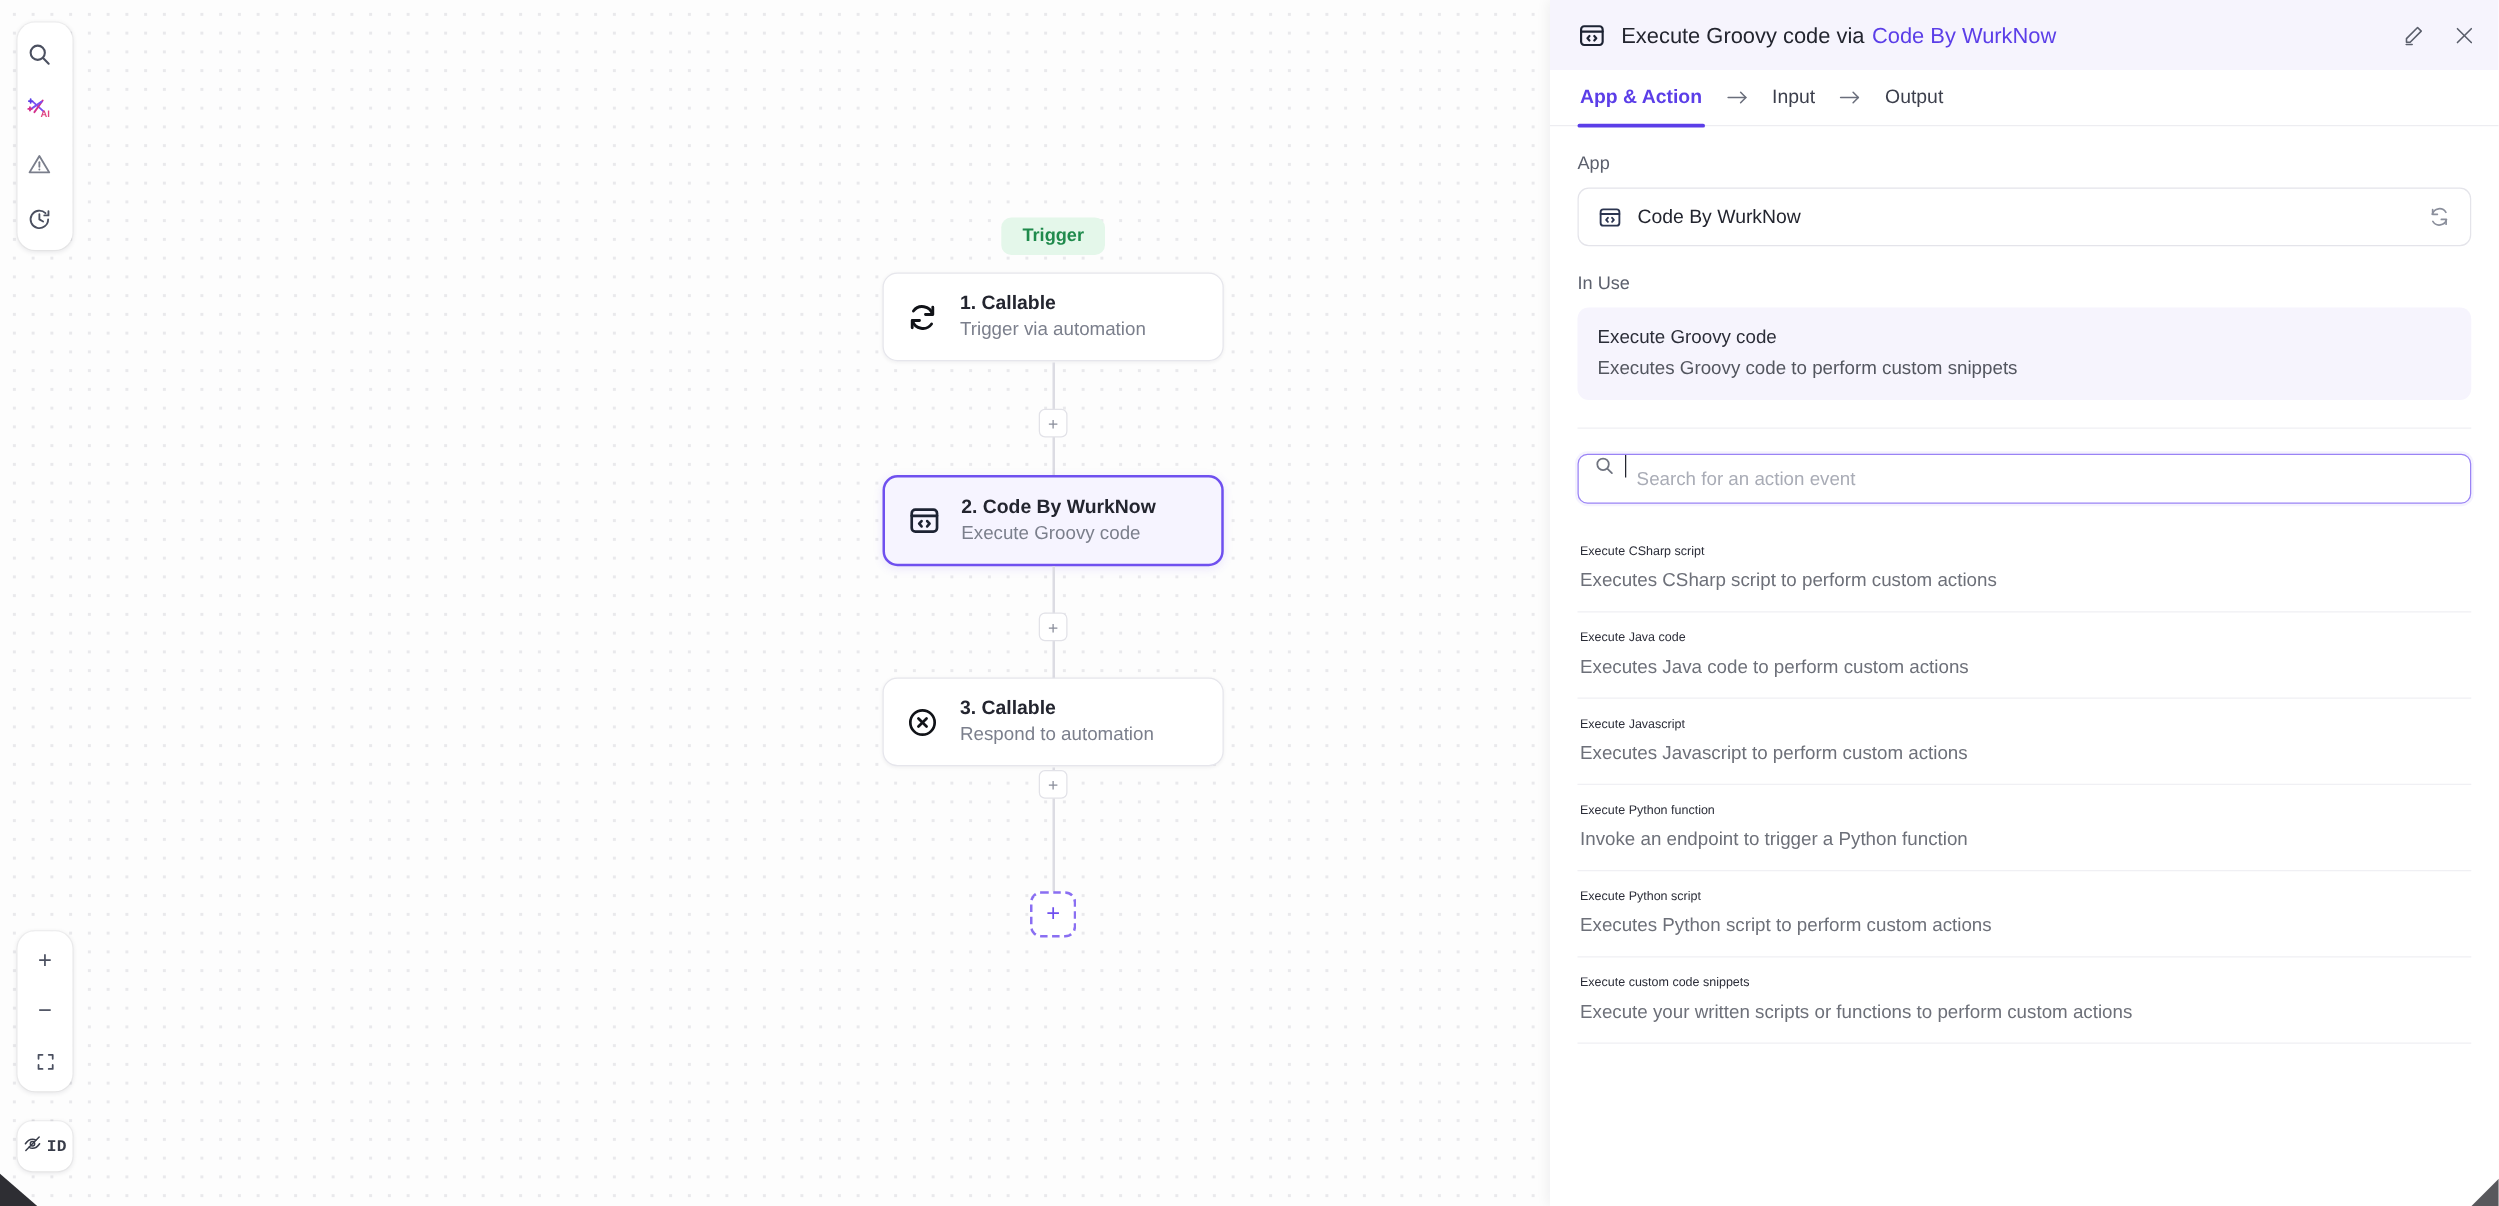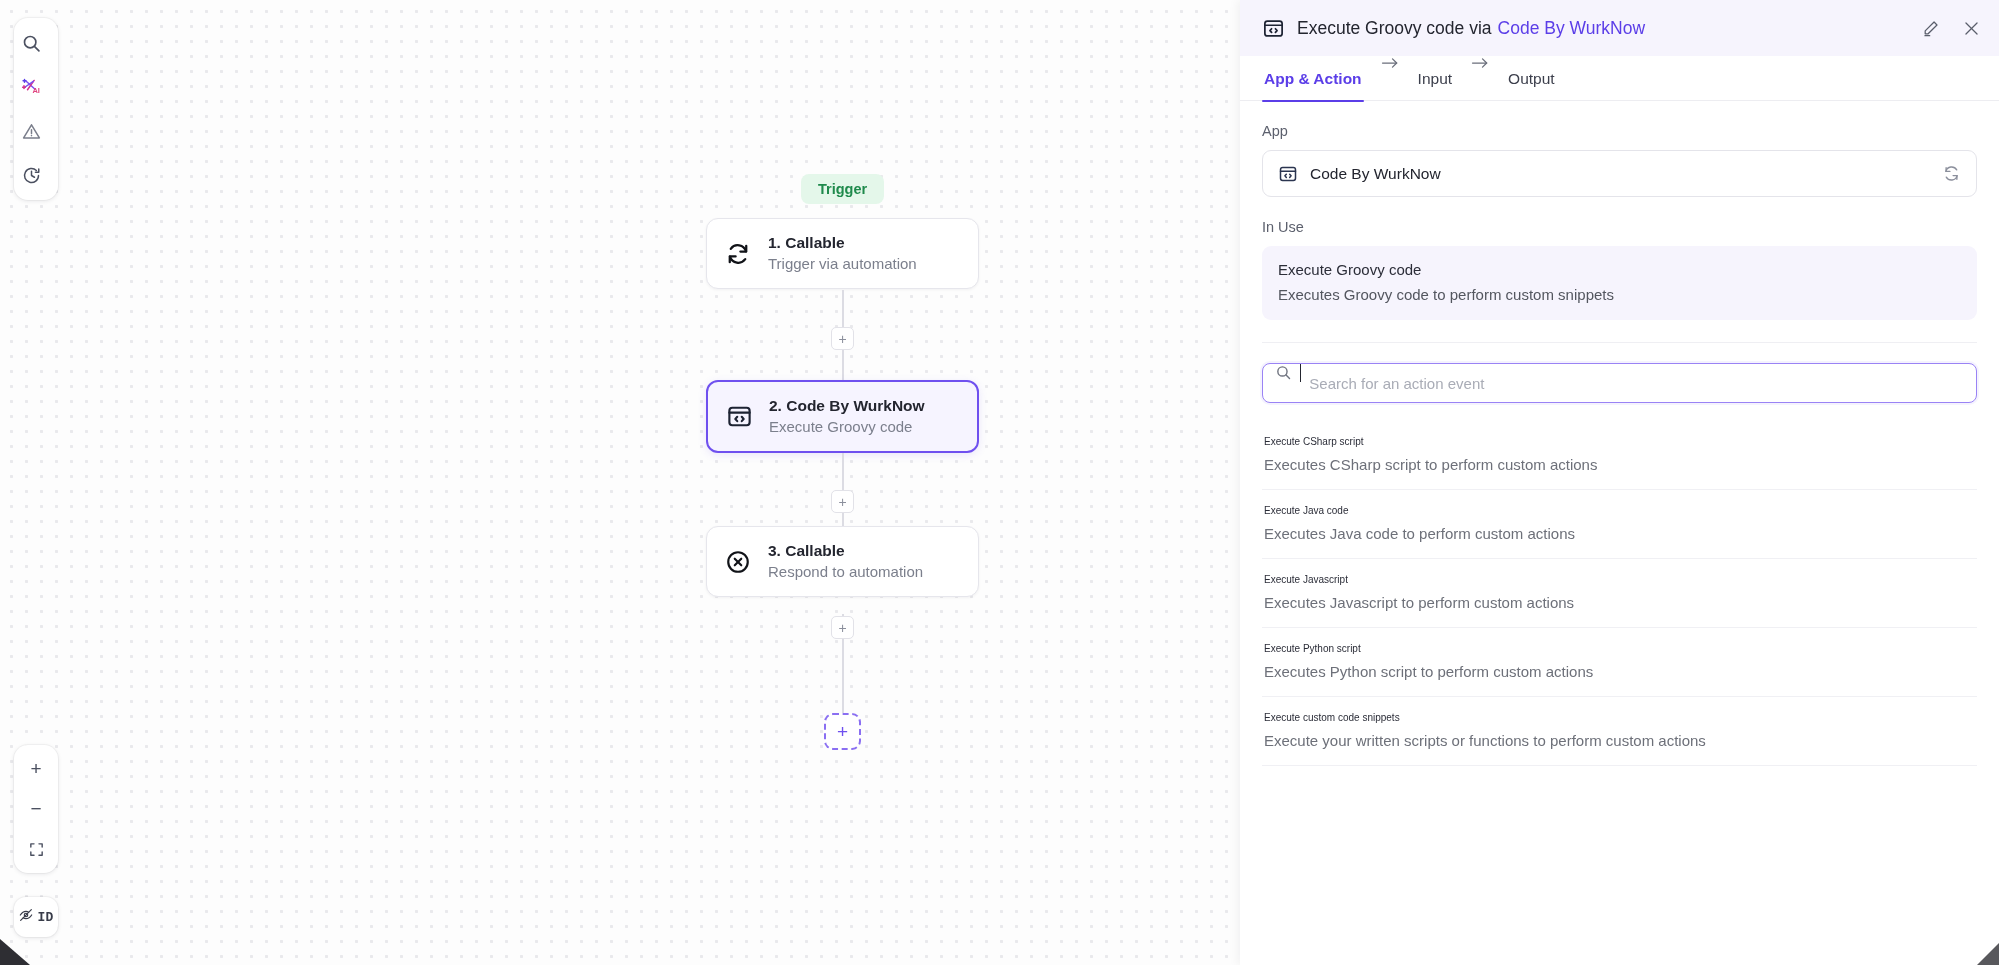--- a/index.html
+++ b/index.html
@@ -141,21 +141,21 @@
     font-size: 17.5px; color: #23252f; font-weight: 400;
     white-space: nowrap; display: flex; gap: 6px; align-items: baseline;
   }
   .ph-title .accent { color: #5b3ee8; }
   .ph-actions { margin-left: auto; display: flex; align-items: center; gap: 22px; }
   .ph-btn { display:flex; align-items:center; justify-content:center; cursor: pointer; color: #4b5060; }
 
   .tabs {
     flex: 0 0 auto;
     height: 45px;
-    display: flex; align-items: flex-start; gap: 16px;
+    display: flex; align-items: center; gap: 16px;
     padding: 0 22px;
     border-bottom: 1px solid #ededf1;
   }
   .tab {
     font-size: 15.5px; color: #3c3f4c; cursor: pointer;
     padding: 0 2px; height: 45px; display: flex; align-items: center;
     position: relative; white-space: nowrap;
   }
   .tab.active { color: #5b3ee8; font-weight: 700; }
   .tab.active::after {
@@ -314,21 +314,21 @@
         </div>
         <div class="node-text">
           <div class="node-title">2. Code By WurkNow</div>
           <div class="node-sub">Execute Groovy code</div>
         </div>
       </div>
 
       <div class="connector" style="top:453px; height:110px"></div>
       <div class="plus-sq" style="top:490px">+</div>
 
-      <div class="node" style="top:526px">
+      <div class="node" style="top:542px">
         <div class="node-icon">
           <svg width="26" height="26" viewBox="0 0 24 24" fill="none" stroke="#111318" stroke-width="2" stroke-linecap="round">
             <circle cx="12" cy="12" r="9"></circle>
               <line x1="9" y1="9" x2="15" y2="15"></line>
               <line x1="15" y1="9" x2="9" y2="15"></line>
           </svg>
         </div>
         <div class="node-text">
           <div class="node-title">3. Callable</div>
           <div class="node-sub">Respond to automation</div>
@@ -466,20 +466,24 @@
         </div>
         <div class="action-item">
           <div class="action-name">Execute Java code</div>
           <div class="action-desc">Executes Java code to perform custom actions</div>
         </div>
         <div class="action-item">
           <div class="action-name">Execute Javascript</div>
           <div class="action-desc">Executes Javascript to perform custom actions</div>
         </div>
         <div class="action-item">
+          <div class="action-name">Execute Python function</div>
+          <div class="action-desc">Invoke an endpoint to trigger a Python function</div>
+        </div>
+        <div class="action-item">
           <div class="action-name">Execute Python script</div>
           <div class="action-desc">Executes Python script to perform custom actions</div>
         </div>
         <div class="action-item">
           <div class="action-name">Execute custom code snippets</div>
           <div class="action-desc">Execute your written scripts or functions to perform custom actions</div>
         </div>
       </div>
     </div>
 

